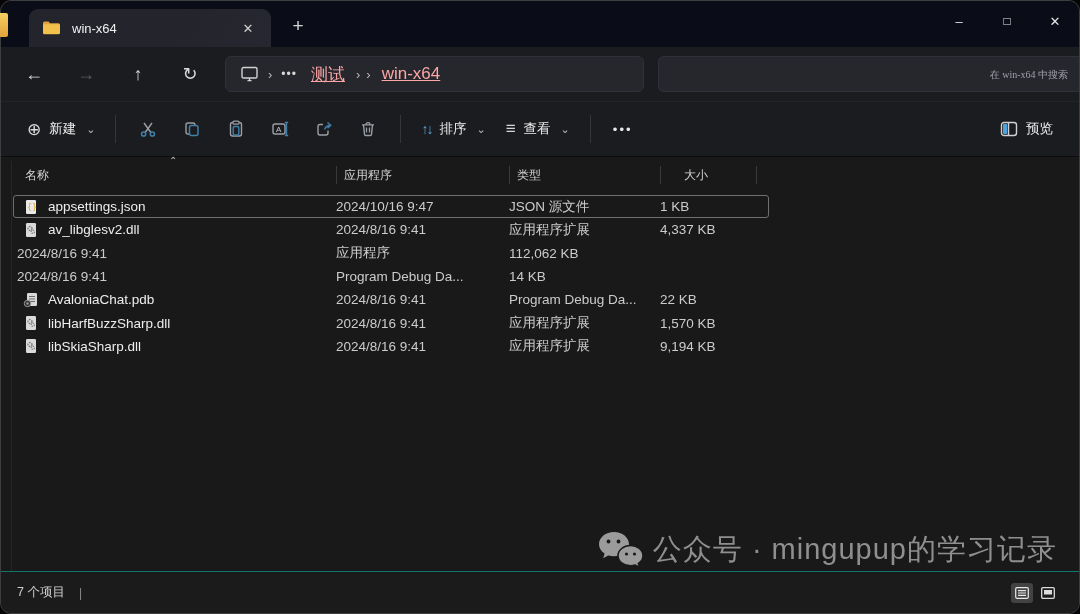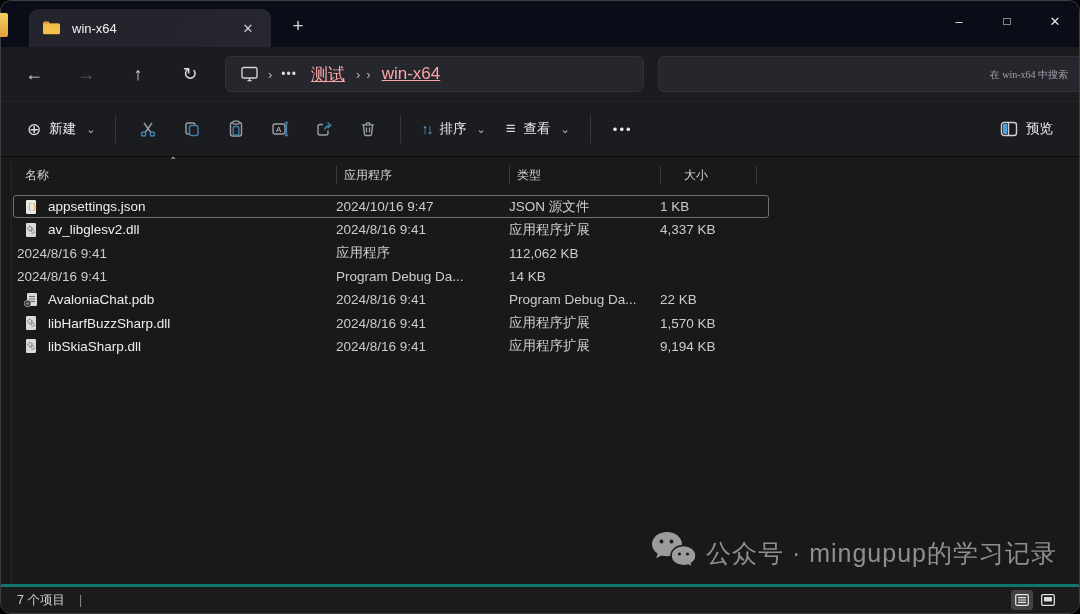--- a/index.html
+++ b/index.html
@@ -73,25 +73,25 @@
   .cell.name { display:flex; align-items:center; gap:9px; color:#ededed; padding-left:6px; position:relative; }
   .cell.size { text-align:left; padding-right:14px; font-variant-numeric:tabular-nums; }
   .ficon { width:16px; height:16px; display:inline-flex; flex:none; }
   .row.focused::after { content:""; position:absolute; left:12px; right:310px; top:0; bottom:0;
                         border:1px solid #6f6f6f; border-radius:3px; pointer-events:none; }
   .redbox { position:absolute; left:-4px; top:-2px; width:194px; height:26px;
             border:3px solid #d92b2b; border-radius:1px; pointer-events:none; }
 
   
   .watermark { position:absolute; right:22px; bottom:18px; display:flex; align-items:flex-end; gap:10px;
-               color:#8f8f8f; font-size:25px; z-index:10; letter-spacing:1px; }
-
-  
-  .statusbar { position:absolute; left:0; right:0; bottom:0; height:29px; background:#1b1b1b;
-               border-top:3px solid #0f766e; display:flex; align-items:center; padding:0 20px 0 16px; }
+               color:#8f8f8f; font-size:29px; z-index:10; letter-spacing:1px; }
+
+  
+  .statusbar { position:absolute; left:0; right:0; bottom:0; height:42px; background:#1b1b1b;
+               border-top:1px solid #0f766e; display:flex; align-items:center; padding:0 20px 0 16px; }
   .stat-text { color:#cfcfcf; font-size:12.5px; }
   .stat-sep { color:#8a8a8a; margin-left:14px; font-size:12px; }
   .viewtoggles { margin-left:auto; display:flex; gap:4px; }
   .vt { width:22px; height:20px; border-radius:3px; display:flex; align-items:center; justify-content:center; }
   .vt.active { background:#434343; }
 </style>
 </head>
 <body>
 
 <div class="peek"></div>

